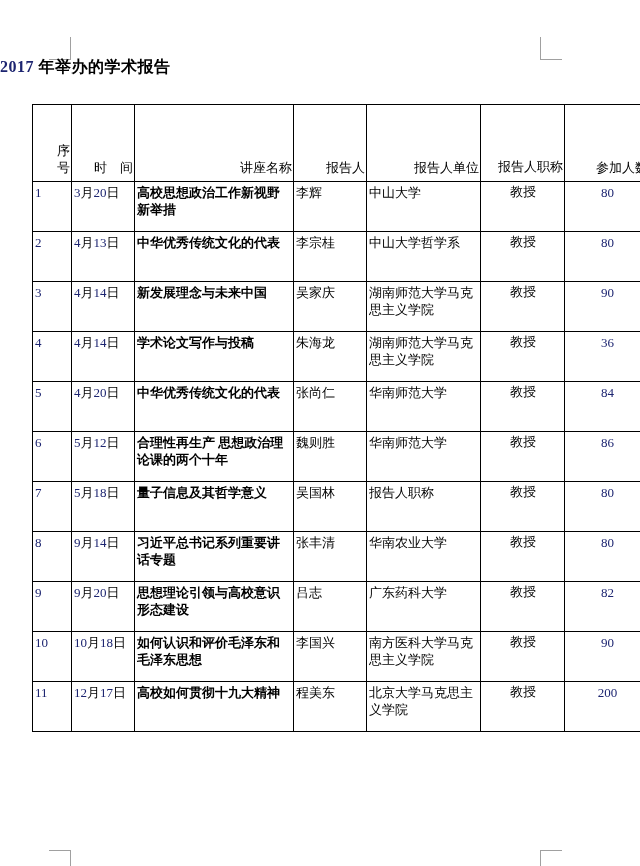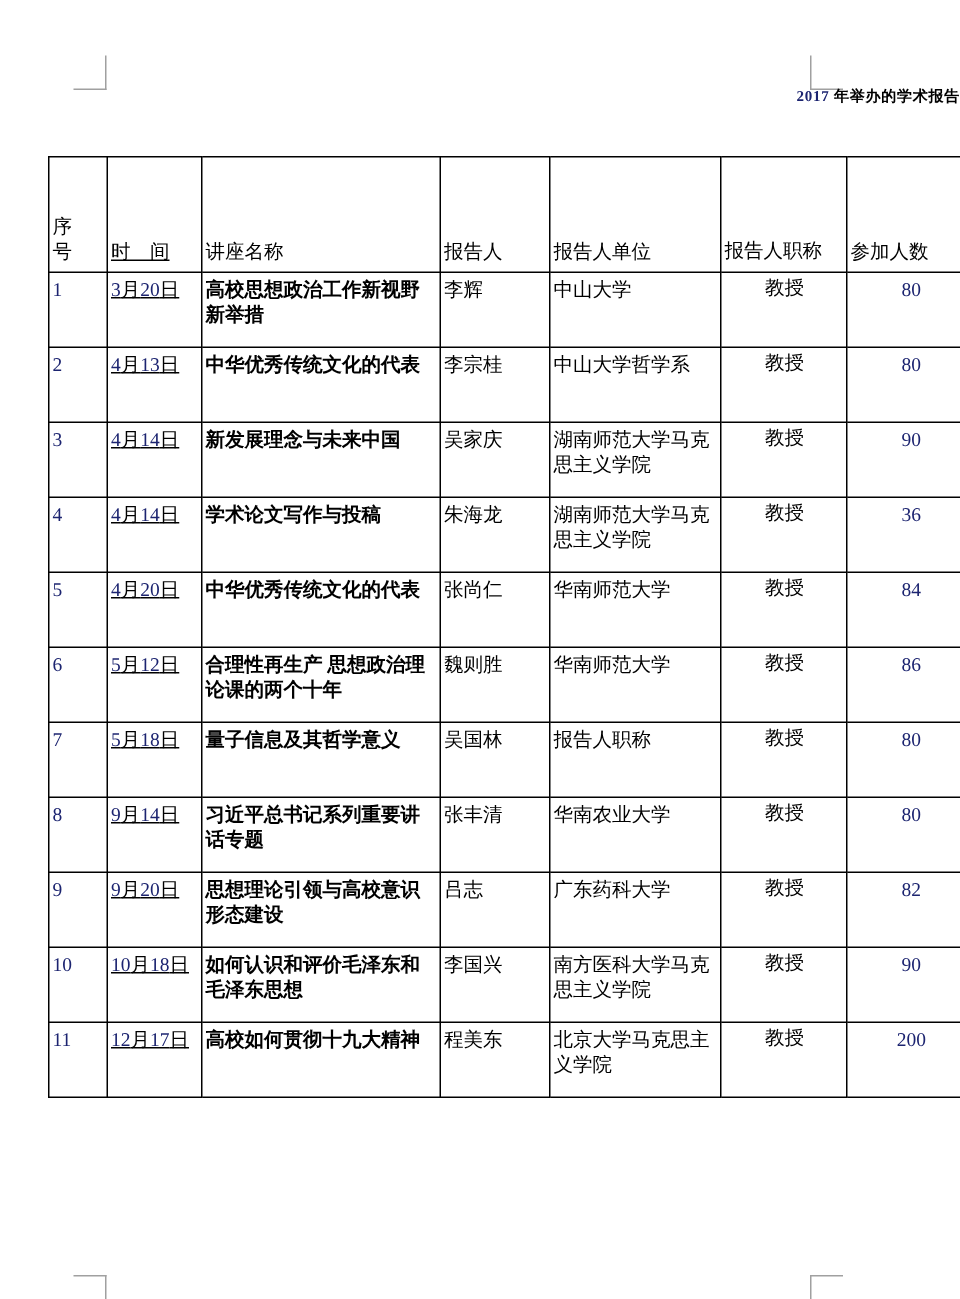--- a/index.html
+++ b/index.html
@@ -25,22 +25,22 @@
   .crop-bl { left: 49px;  top: 850px; width: 21px; height: 15px;
              border-right: 1px solid #a0a0a0; border-top: 1px solid #a0a0a0; }
   .crop-br { left: 540px; top: 850px; width: 21px; height: 15px;
              border-left: 1px solid #a0a0a0;  border-top: 1px solid #a0a0a0; }
 
   
   .doc-title {
     position: absolute;
     left: 0; right: 0;
     top: 57px;
-    text-align: right;
-    font-size: 10px;
+    text-align: left;
+    font-size: 16px;
     font-weight: bold;
     letter-spacing: 0.5px;
   }
 
   
   table.report {
     position: absolute;
     left: 32px;
     top: 104px;
     width: 603px;
@@ -52,29 +52,29 @@
   table.report th, table.report td {
     border: 1px solid #000000;
     padding: 2px 1px 2px 2px;
     overflow: hidden;
     word-break: break-word;
   }
   table.report thead tr { height: 77px; }
   table.report tbody tr { height: 50px; }
   table.report th {
     font-weight: normal;
-    text-align: left;
+    text-align: right;
     vertical-align: bottom;
     padding-bottom: 5px;
   }
   table.report td { vertical-align: top; }
 
   
   .c0 { width: 35px; }
-  .c1 { width: 59px; text-decoration: underline; }
+  .c1 { width: 59px; }
   .c2 { width: 155px; font-weight: bold; }
   .c3 { width: 69px; }
   .c4 { width: 110px; }
   .c5 { width: 80px; text-align: center; font-family: Liberation Mono, monospace; }
   .c6 { width: 81px; text-align: center; }
   th.c3, th.c4, th.c5, th.c6 { text-align: left; }
 
   
   th.c0 .hlabel {
     display: inline-block;

